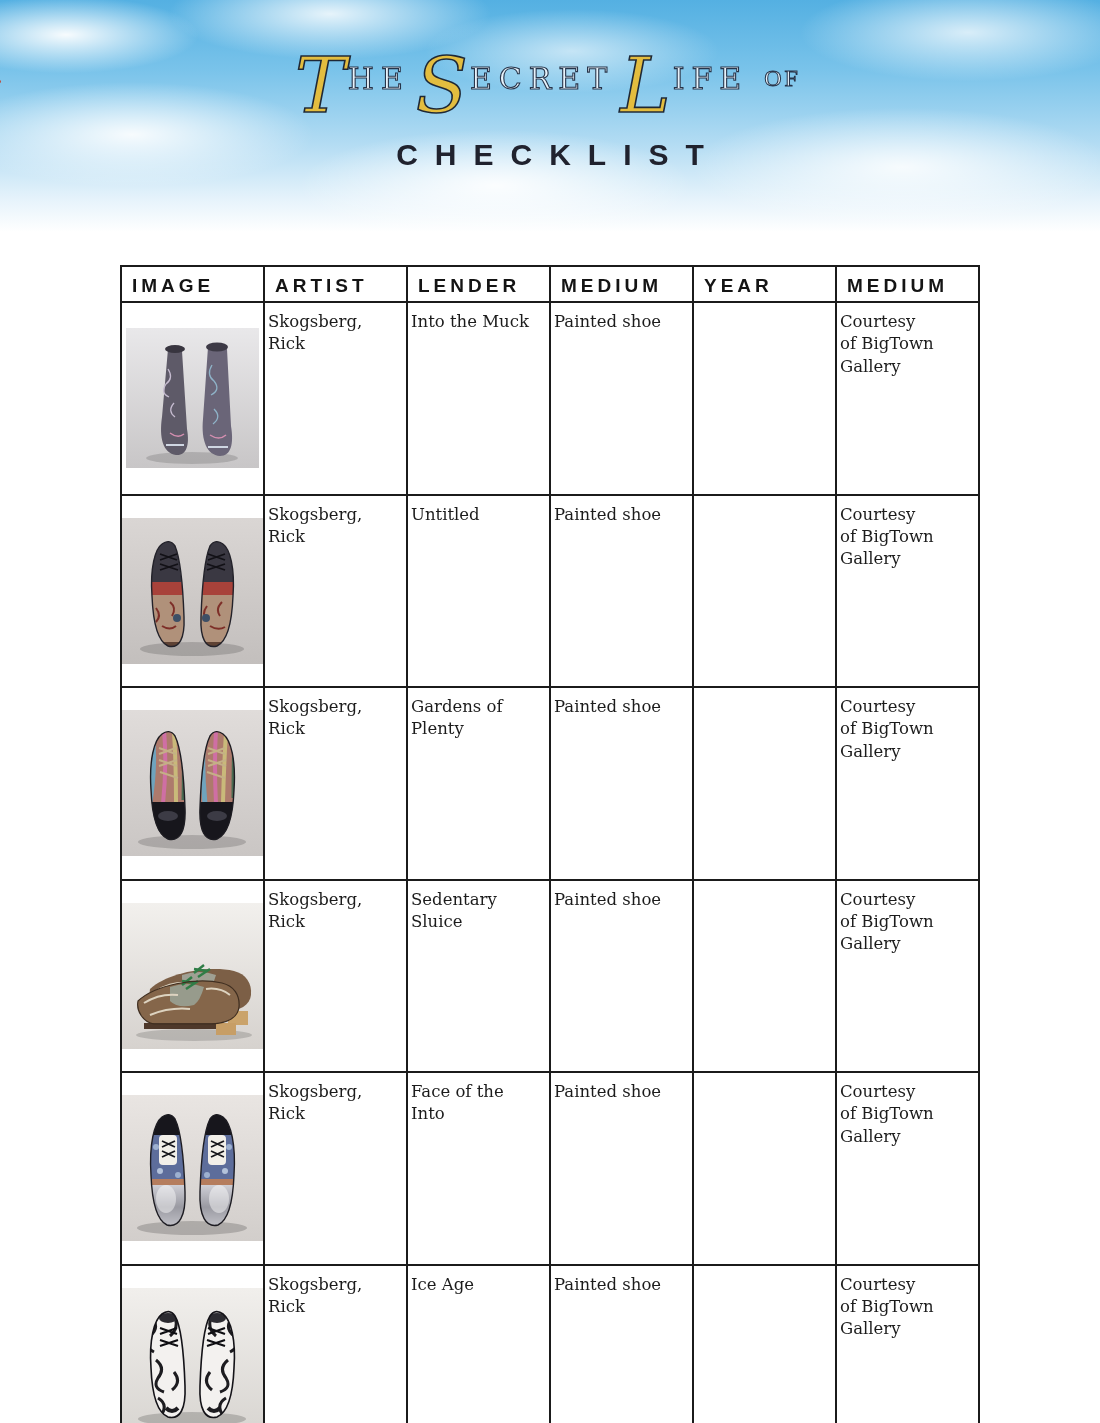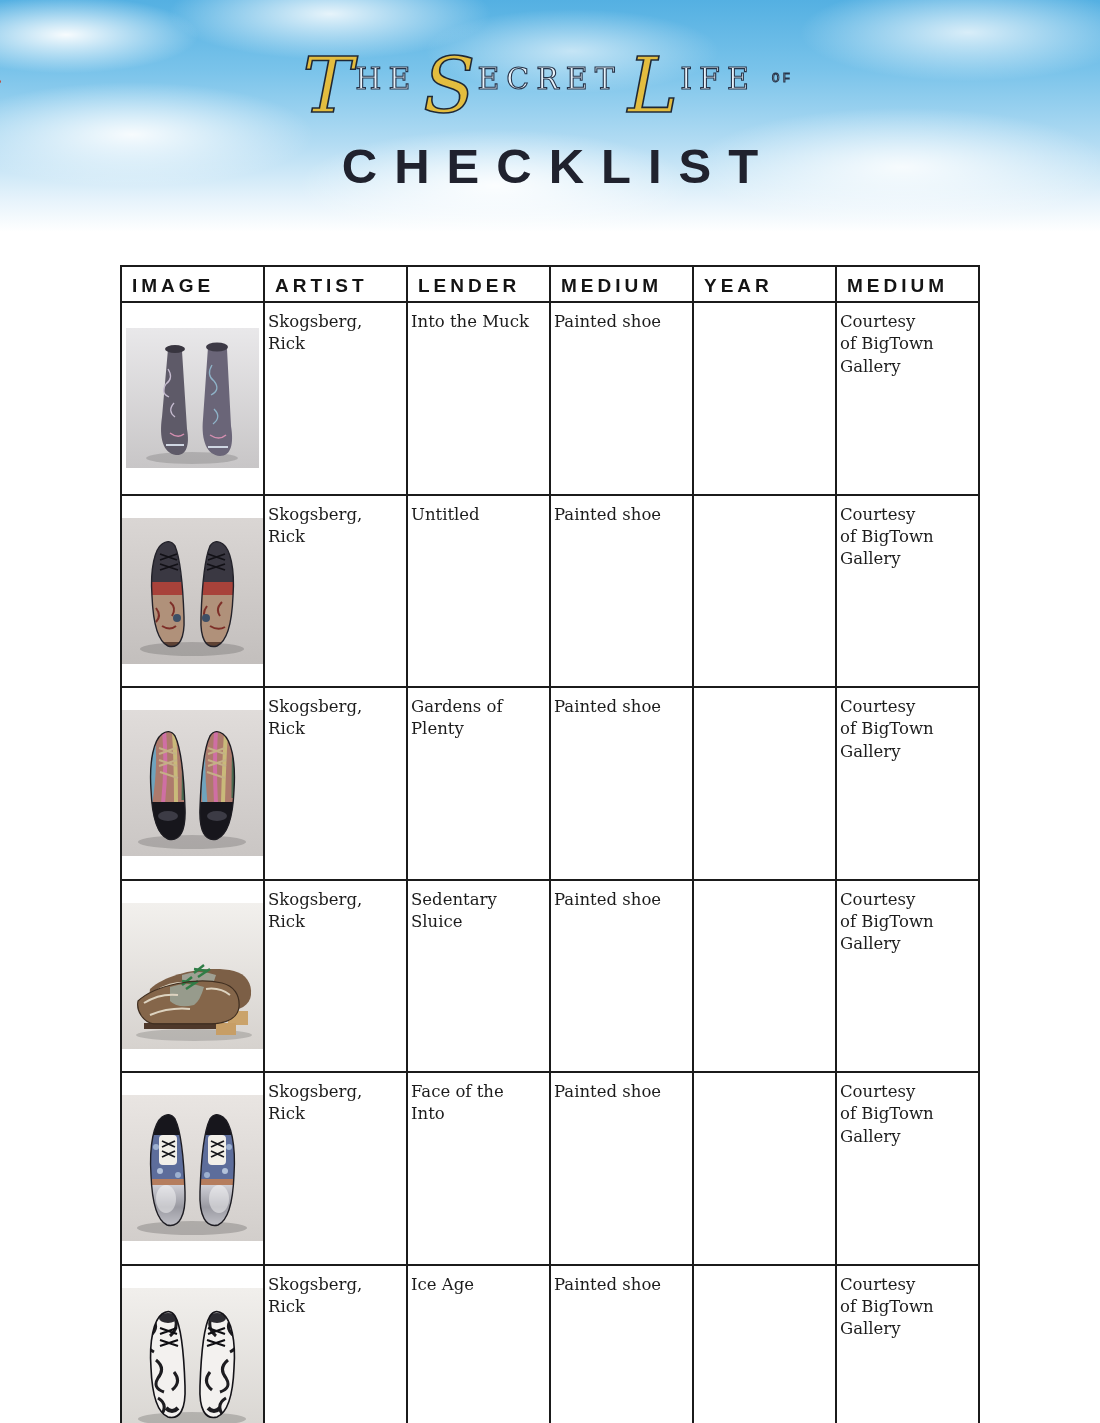--- a/index.html
+++ b/index.html
@@ -31,21 +31,21 @@
     font-size:76px; line-height:1; color:#e3bd3f;
     -webkit-text-stroke:1.6px #1e2836;
     position:relative; top:6px; margin:0 2px 0 6px;
   }
   .logo .caps {
     font-family:"DejaVu Serif", serif; font-size:30px; letter-spacing:7px;
     color:#e8f3fb; -webkit-text-stroke:1.1px #26344a;
     position:relative; top:-2px;
   }
   .logo .of {
-    font-family:Liberation Mono, monospace; font-size:13px; letter-spacing:3px;
+    font-family:Liberation Serif, serif; font-size:24px; letter-spacing:3px;
     color:#e8f3fb; -webkit-text-stroke:1px #26344a;
     margin:0 10px 0 16px; position:relative; top:-2px;
   }
   .earth-wrap { position:relative; margin-left:4px; }
   .logo .earth {
     font-family:"DejaVu Serif", serif; font-weight:bold; font-size:62px;
     letter-spacing:3px; line-height:1; color:#77654b;
     -webkit-text-stroke:1.4px #4e4131;
   }
   .leaf {
@@ -54,21 +54,21 @@
   }
   .leaf.l1 { left:-4px;  top:-6px;  transform:rotate(-28deg); }
   .leaf.l2 { left:86px;  top:-10px; transform:rotate(18deg);  background:#66ad3f; }
   .leaf.l3 { left:150px; top:-4px;  transform:rotate(-40deg); }
   .leaf.l4 { left:208px; top:4px;   transform:rotate(26deg);  background:#66ad3f; }
   .sprig { position:absolute; width:9px; height:5px; border-radius:50% 2px 50% 2px; }
   .sprig.red  { background:#c0432e; left:-8px; top:48px; transform:rotate(35deg); }
 
   .page-title {
     position:absolute; top:138px; left:0; right:0;
-    text-align:center; font-weight:800; font-size:49px;
+    text-align:center; font-weight:800; font-size:30px;
     letter-spacing:17px; color:#20222e; text-indent:17px;
   }
 
   
   table.checklist {
     border-collapse:collapse; table-layout:fixed;
     width:858px; margin:33px 0 0 120px;
     background:#ffffff;
   }
   .checklist col { width:143px; }

